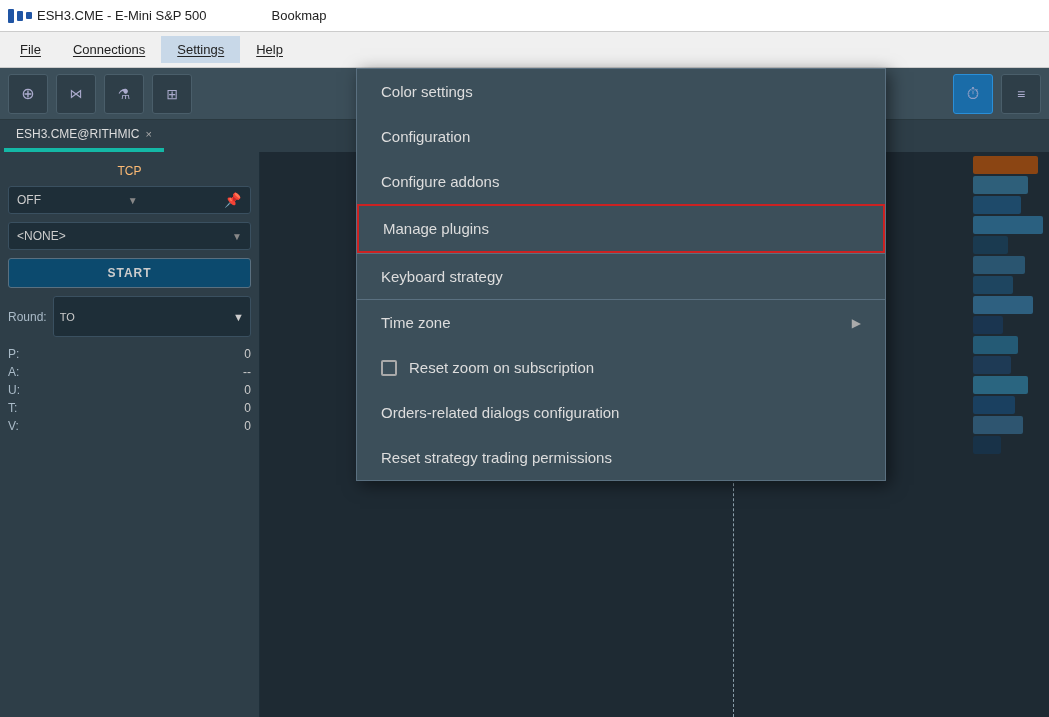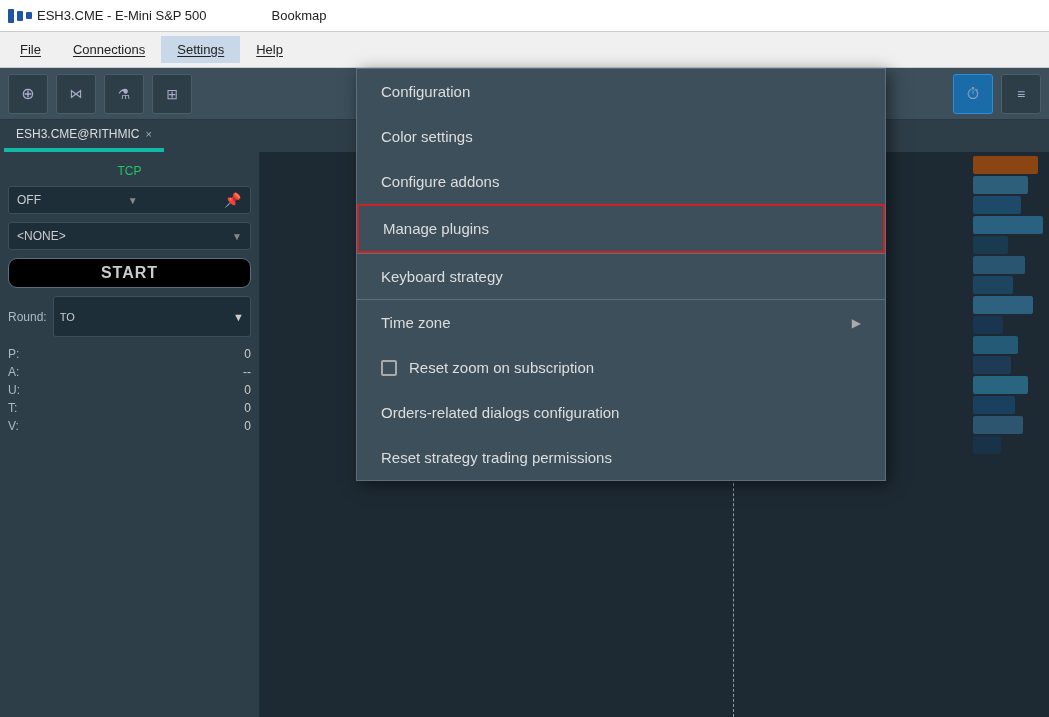--- a/index.html
+++ b/index.html
@@ -133,21 +133,21 @@
     .left-panel {
       width: 260px;
       background: #2e3e48;
       border-right: 1px solid #1e2e38;
       padding: 8px;
       flex-shrink: 0;
     }
     .panel-header {
       text-align: center;
       font-size: 12px;
-      color: #22c55e;
+      color: #fdba74;
       padding: 4px 0 8px;
     }
     .form-group {
       margin-bottom: 8px;
     }
     .select-field {
       width: 100%;
       background: #1e2e38;
       border: 1px solid #3a5060;
       border-radius: 3px;
@@ -169,25 +169,25 @@
       align-items: center;
       gap: 4px;
     }
     .pin-icon {
       color: #aaa;
       font-size: 14px;
     }
     .start-btn {
       width: 100%;
       height: 30px;
-      background: #000000;
+      background: #0c4a6e;
       border: 1px solid #5a7080;
-      border-radius: 9px;
+      border-radius: 3px;
       color: #ccc;
-      font-size: 16px;
+      font-size: 12px;
       font-weight: bold;
       cursor: pointer;
       letter-spacing: 1px;
     }
     .round-row {
       display: flex;
       align-items: center;
       gap: 6px;
       font-size: 12px;
       color: #aabbc8;
@@ -412,24 +412,24 @@
         <div class="chart-bar" style="background: rgb(42, 101, 128); width: 55px;"></div>
         <div class="chart-bar" style="background: rgb(26, 64, 96); width: 42px;"></div>
         <div class="chart-bar" style="background: rgb(46, 85, 112); width: 50px;"></div>
         <div class="chart-bar" style="background: rgb(24, 50, 72); width: 28px;"></div>
       </div>
   </div>
 </div>
 
 <div class="dropdown-overlay" id="dropdown-menu">
 <div class="dropdown-item">
+      <span>Color settings</span>
+    </div>
+    <div class="dropdown-item">
       <span>Configuration</span>
-    </div>
-    <div class="dropdown-item">
-      <span>Color settings</span>
     </div>
     <div class="dropdown-item">
       <span>Configure addons</span>
     </div>
     <div class="dropdown-item highlighted">
       <span>Manage plugins</span>
     </div>
     <div class="dropdown-divider"></div>
     <div class="dropdown-item">
       <span>Keyboard strategy</span>

